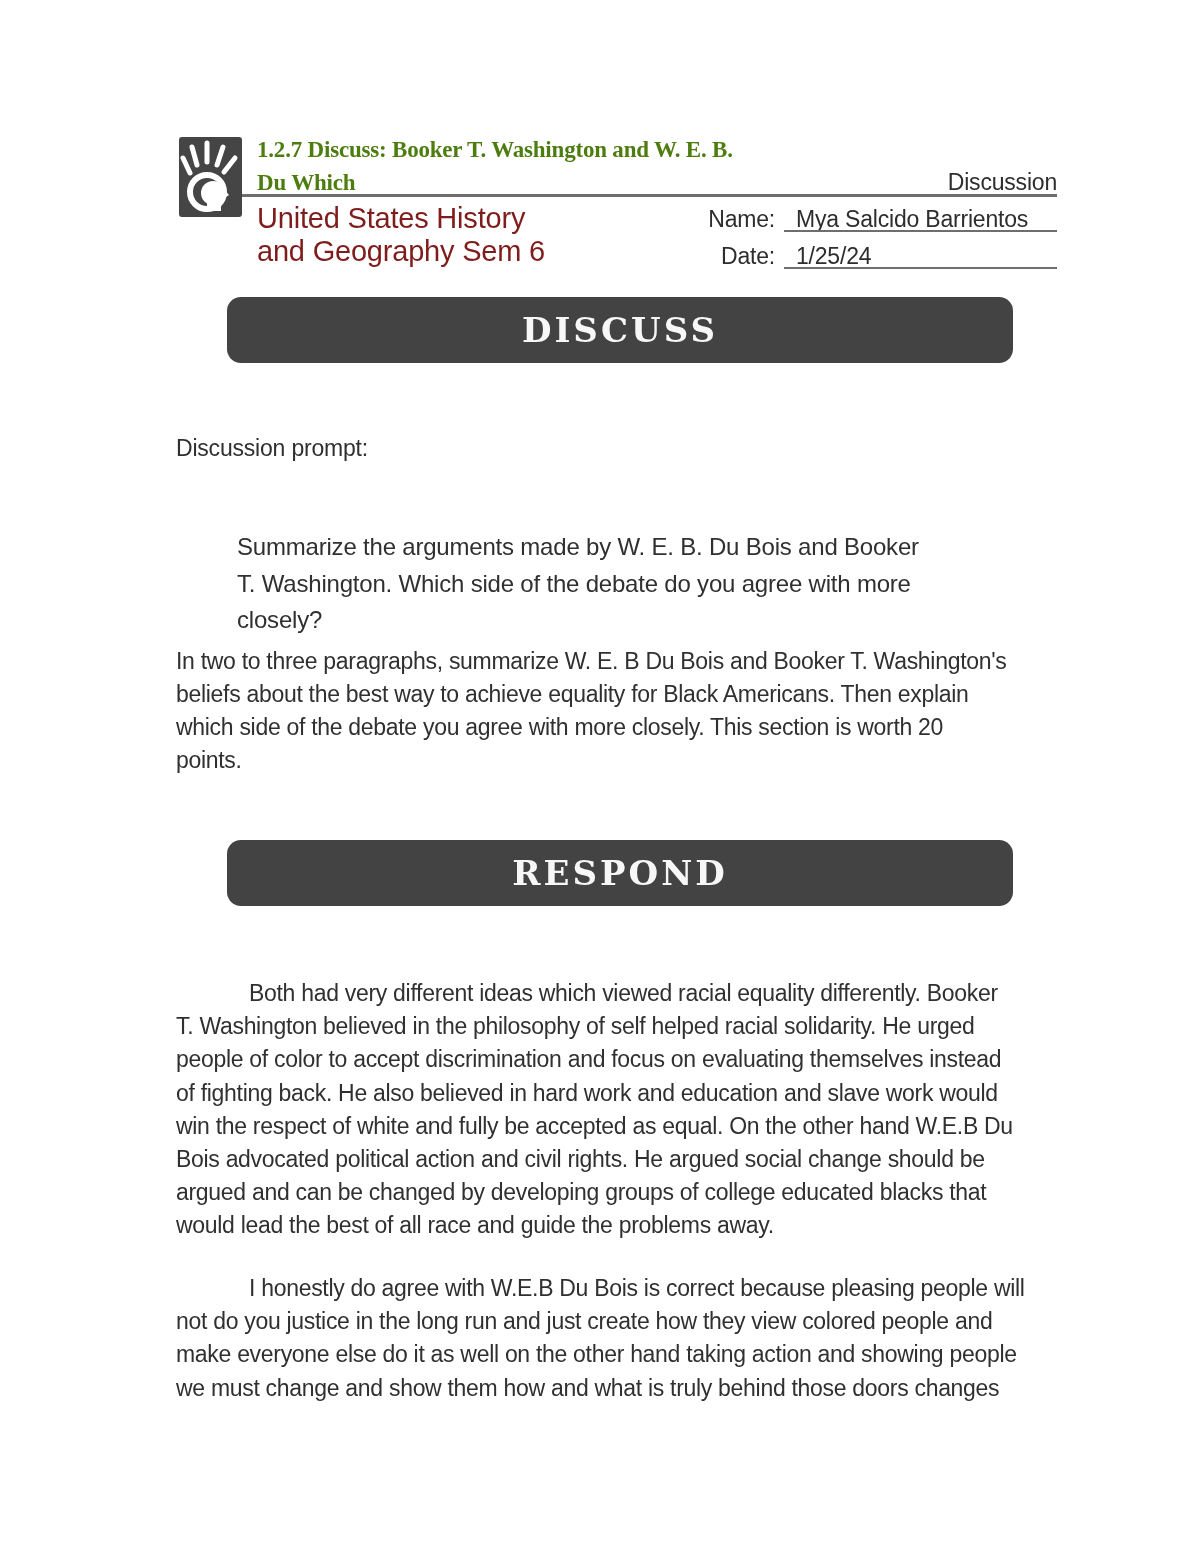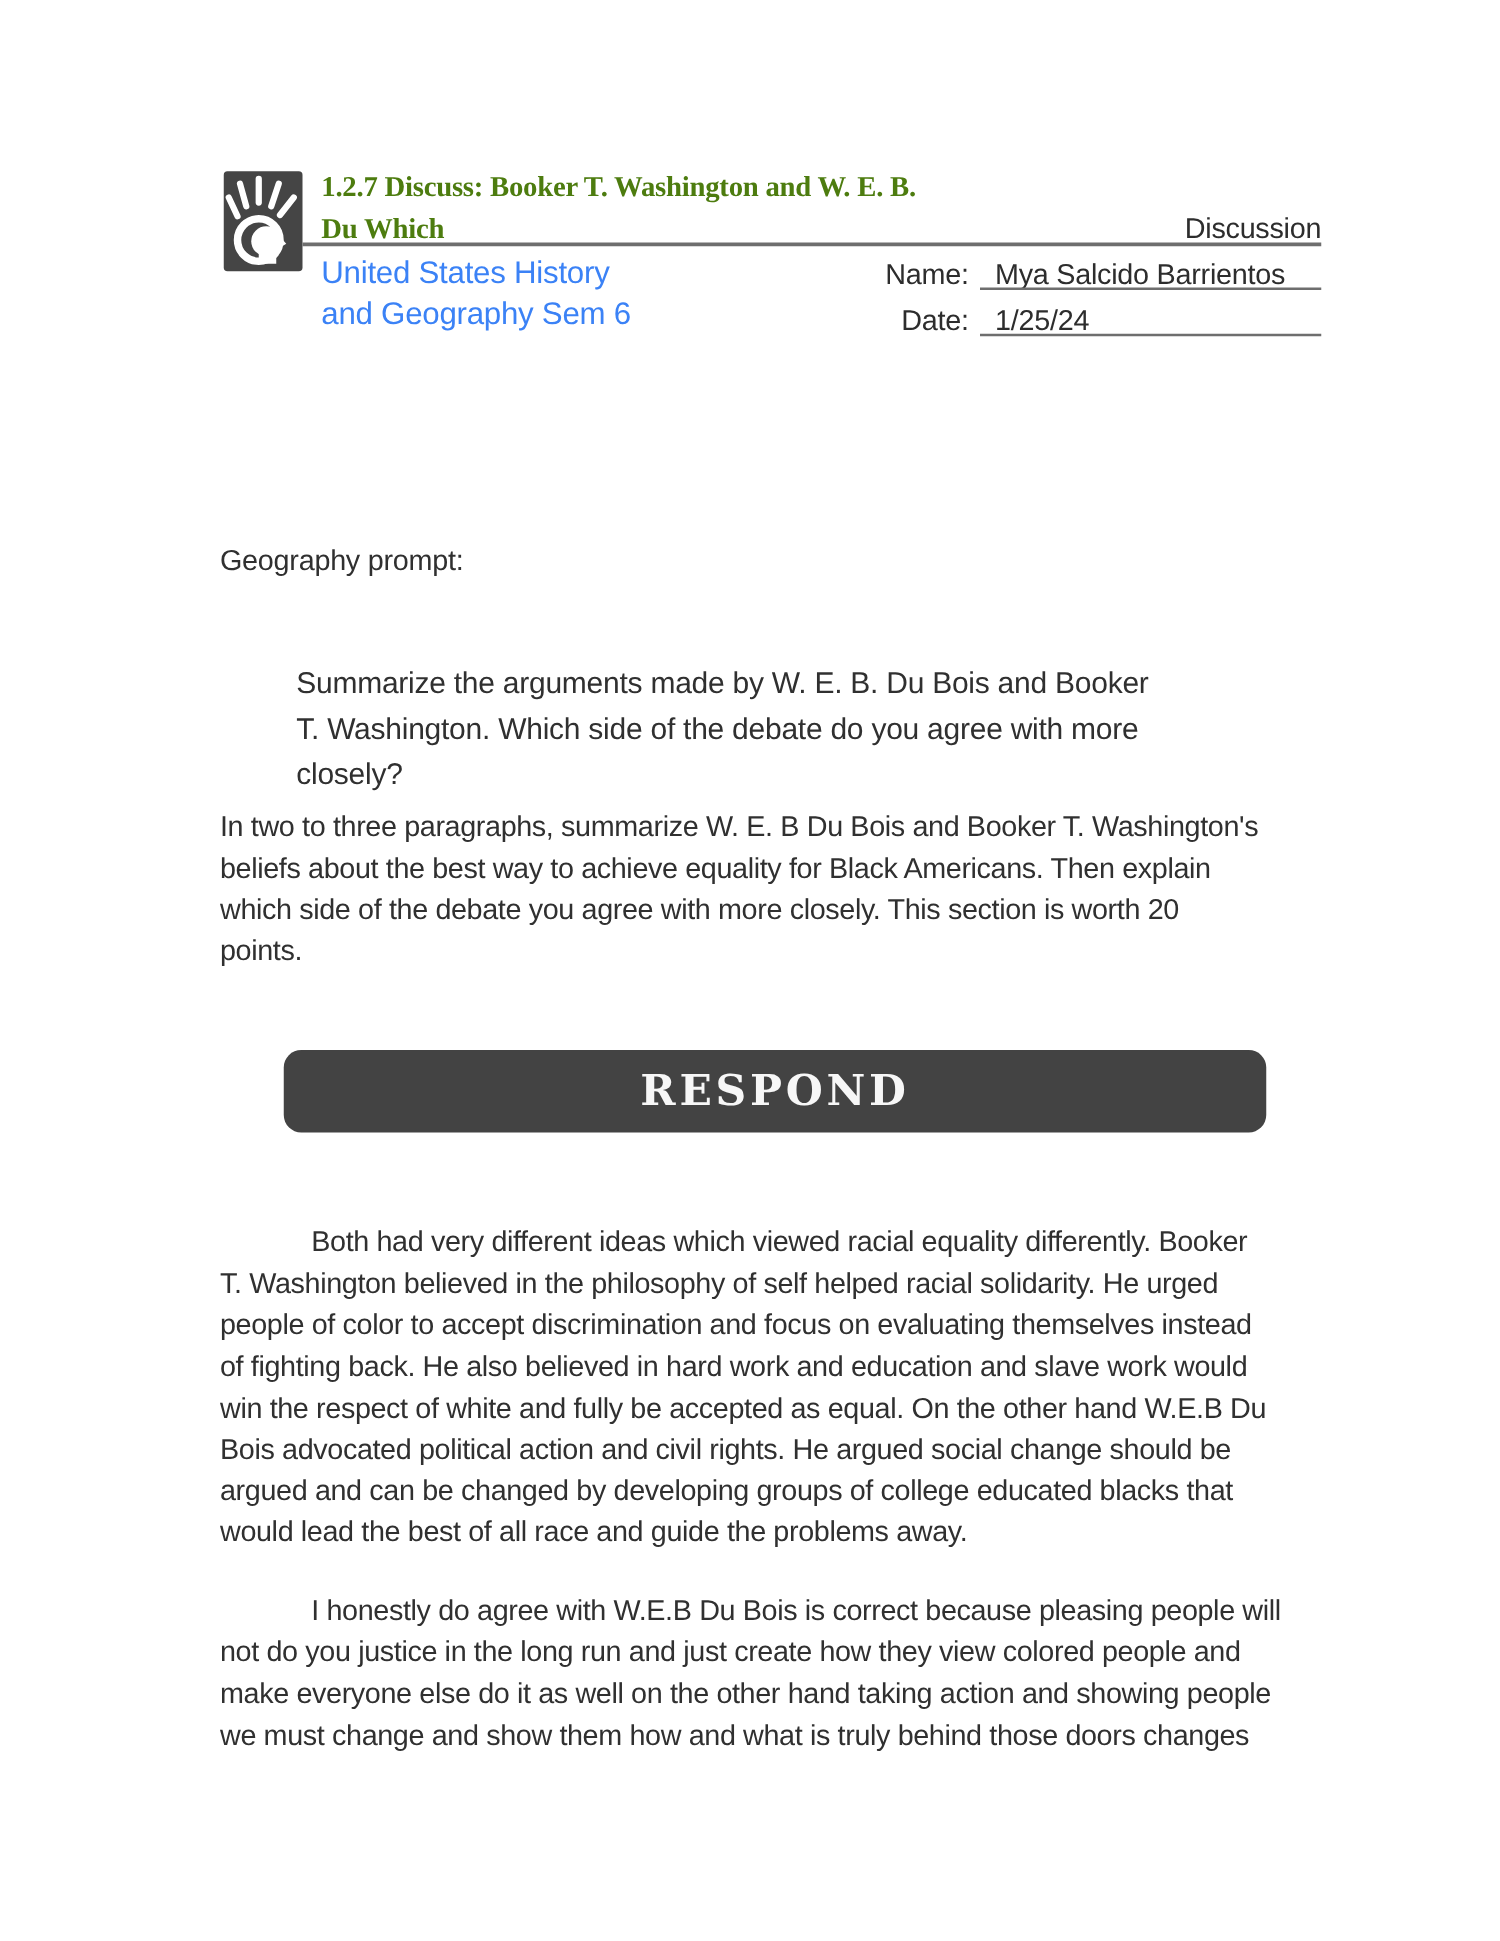--- a/index.html
+++ b/index.html
@@ -26,21 +26,21 @@
     position:absolute;left:880px;top:169px;width:177px;
     text-align:right;font-size:23px;line-height:26px;color:#2d2d2d;
     letter-spacing:-0.2px;
   }
   .header-rule{
     position:absolute;left:242px;top:194px;width:815px;height:3px;
     background:#6e6e6e;
   }
   .course-block{
     position:absolute;left:257px;top:202px;
-    font-size:25px;line-height:33px;color:#3b82f6;letter-spacing:-0.2px;
+    font-size:29px;line-height:33px;color:#7f1d1d;letter-spacing:-0.2px;
     white-space:nowrap;
   }
   .field-label{
     position:absolute;width:155px;text-align:right;
     font-size:23px;color:#2d2d2d;letter-spacing:-0.2px;
   }
   .field-value{
     position:absolute;left:796px;
     font-size:23px;color:#2d2d2d;letter-spacing:-0.2px;white-space:nowrap;
   }
@@ -119,22 +119,25 @@
   </div>
 
   <div class="field-label name-label">Name:</div>
   <div class="field-value name-value">Mya Salcido Barrientos</div>
   <div class="name-underline"></div>
 
   <div class="field-label date-label">Date:</div>
   <div class="field-value date-value">1/25/24</div>
   <div class="date-underline"></div>
 
+  <div class="banner banner-discuss">
+    <span>DISCUSS</span>
+  </div>
 
-  <div class="prompt-label">Geography prompt:</div>
+  <div class="prompt-label">Discussion prompt:</div>
 
   <div class="prompt-text">Summarize the arguments made by W. E. B. Du Bois and Booker
 T. Washington. Which side of the debate do you agree with more
 closely?</div>
 
   <div class="instructions">In two to three paragraphs, summarize W. E. B Du Bois and Booker T. Washington's
 beliefs about the best way to achieve equality for Black Americans. Then explain
 which side of the debate you agree with more closely. This section is worth 20
 points.</div>
 

